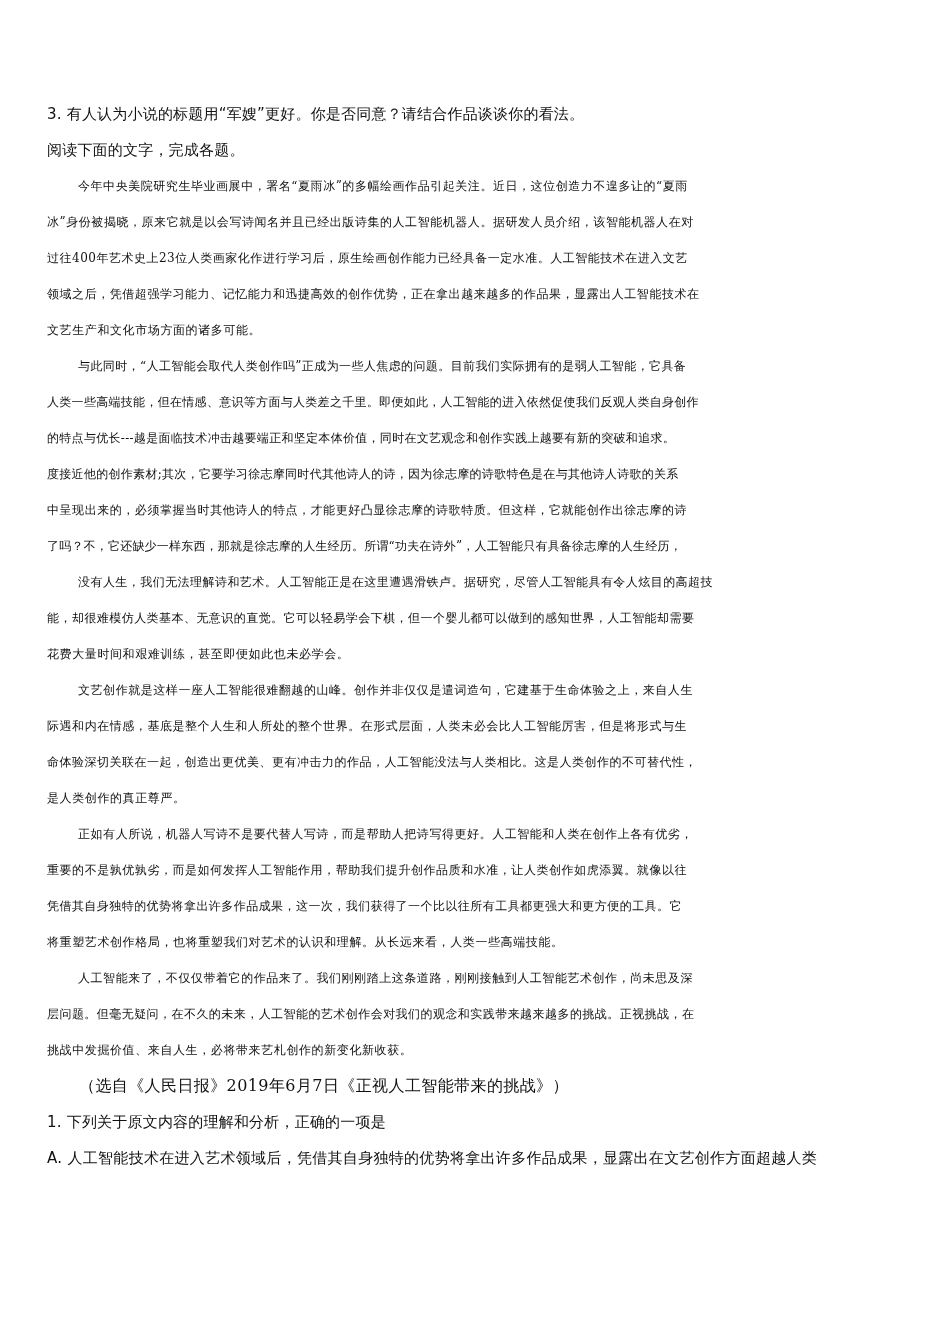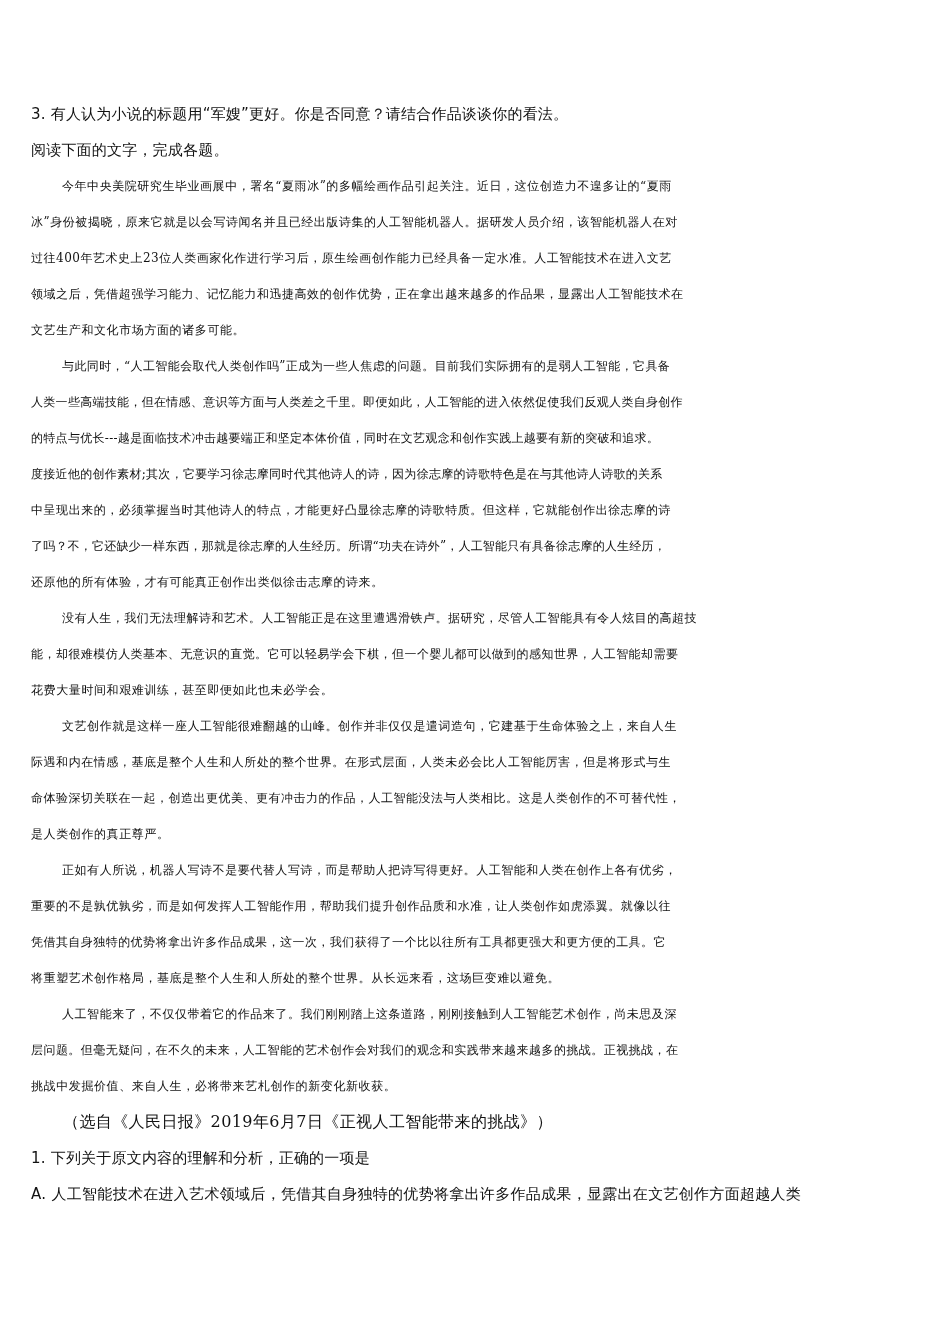--- a/index.html
+++ b/index.html
@@ -10,21 +10,21 @@
   body {
     width: 950px;
     height: 1344px;
     position: relative;
     overflow: hidden;
     color: #111111;
     font-family: "DejaVu Serif", "Liberation Serif", serif;
   }
   .page {
     position: absolute;
-    left: 31px;
+    left: 47px;
     top: 96px;
     width: 858px;
   }
   .line {
     font-size: 12px;
     line-height: 36px;
     height: 36px;
     white-space: nowrap;
     overflow: hidden;
   }
@@ -72,41 +72,40 @@
     <div>
       <div class="line" style="padding-left:31px;letter-spacing:0.4px">与此同时，“人工智能会取代人类创作吗”正成为一些人焦虑的问题。目前我们实际拥有的是弱人工智能，它具备</div>
       <div class="line" style="letter-spacing:0.3px">人类一些高端技能，但在情感、意识等方面与人类差之千里。即便如此，人工智能的进入依然促使我们反观人类自身创作</div>
       <div class="line" style="letter-spacing:0.3px">的特点与优长---越是面临技术冲击越要端正和坚定本体价值，同时在文艺观念和创作实践上越要有新的突破和追求。</div>
     </div>
 
     <div>
       <div class="line" style="letter-spacing:0.3px">度接近他的创作素材;其次，它要学习徐志摩同时代其他诗人的诗，因为徐志摩的诗歌特色是在与其他诗人诗歌的关系</div>
       <div class="line" style="letter-spacing:0.55px">中呈现出来的，必须掌握当时其他诗人的特点，才能更好凸显徐志摩的诗歌特质。但这样，它就能创作出徐志摩的诗</div>
       <div class="line" style="letter-spacing:0.2px">了吗？不，它还缺少一样东西，那就是徐志摩的人生经历。所谓“功夫在诗外”，人工智能只有具备徐志摩的人生经历，</div>
-      <div class="line" style="letter-spacing:0.6px">还原他的所有体验，才有可能真正创作出类似徐击志摩的诗来。</div>
     </div>
 
     <div>
       <div class="line" style="padding-left:31px;letter-spacing:0.45px">没有人生，我们无法理解诗和艺术。人工智能正是在这里遭遇滑铁卢。据研究，尽管人工智能具有令人炫目的高超技</div>
       <div class="line" style="letter-spacing:0.45px">能，却很难模仿人类基本、无意识的直觉。它可以轻易学会下棋，但一个婴儿都可以做到的感知世界，人工智能却需要</div>
       <div class="line" style="letter-spacing:0.6px">花费大量时间和艰难训练，甚至即便如此也未必学会。</div>
     </div>
 
     <div>
       <div class="line" style="padding-left:31px;letter-spacing:0.55px">文艺创作就是这样一座人工智能很难翻越的山峰。创作并非仅仅是遣词造句，它建基于生命体验之上，来自人生</div>
       <div class="line" style="letter-spacing:0.55px">际遇和内在情感，基底是整个人生和人所处的整个世界。在形式层面，人类未必会比人工智能厉害，但是将形式与生</div>
       <div class="line" style="letter-spacing:0.5px">命体验深切关联在一起，创造出更优美、更有冲击力的作品，人工智能没法与人类相比。这是人类创作的不可替代性，</div>
       <div class="line" style="letter-spacing:0.6px">是人类创作的真正尊严。</div>
     </div>
 
     <div>
       <div class="line" style="padding-left:31px;letter-spacing:0.55px">正如有人所说，机器人写诗不是要代替人写诗，而是帮助人把诗写得更好。人工智能和人类在创作上各有优劣，</div>
       <div class="line" style="letter-spacing:0.55px">重要的不是孰优孰劣，而是如何发挥人工智能作用，帮助我们提升创作品质和水准，让人类创作如虎添翼。就像以往</div>
       <div class="line" style="letter-spacing:0.45px">凭借其自身独特的优势将拿出许多作品成果，这一次，我们获得了一个比以往所有工具都更强大和更方便的工具。它</div>
-      <div class="line" style="letter-spacing:0.6px">将重塑艺术创作格局，基底是整个人生和人所处的整个世界。从长远来看，这场巨变难以避免。</div>
+      <div class="line" style="letter-spacing:0.6px">将重塑艺术创作格局，也将重塑我们对艺术的认识和理解。从长远来看，人类一些高端技能。</div>
     </div>
 
     <div>
       <div class="line" style="padding-left:31px;letter-spacing:0.55px">人工智能来了，不仅仅带着它的作品来了。我们刚刚踏上这条道路，刚刚接触到人工智能艺术创作，尚未思及深</div>
       <div class="line" style="letter-spacing:0.45px">层问题。但毫无疑问，在不久的未来，人工智能的艺术创作会对我们的观念和实践带来越来越多的挑战。正视挑战，在</div>
       <div class="line" style="letter-spacing:0.6px">挑战中发掘价值、来自人生，必将带来艺札创作的新变化新收获。</div>
     </div>
 
     <div class="source">（选自《人民日报》2019年6月7日《正视人工智能带来的挑战》）</div>
   </div>

